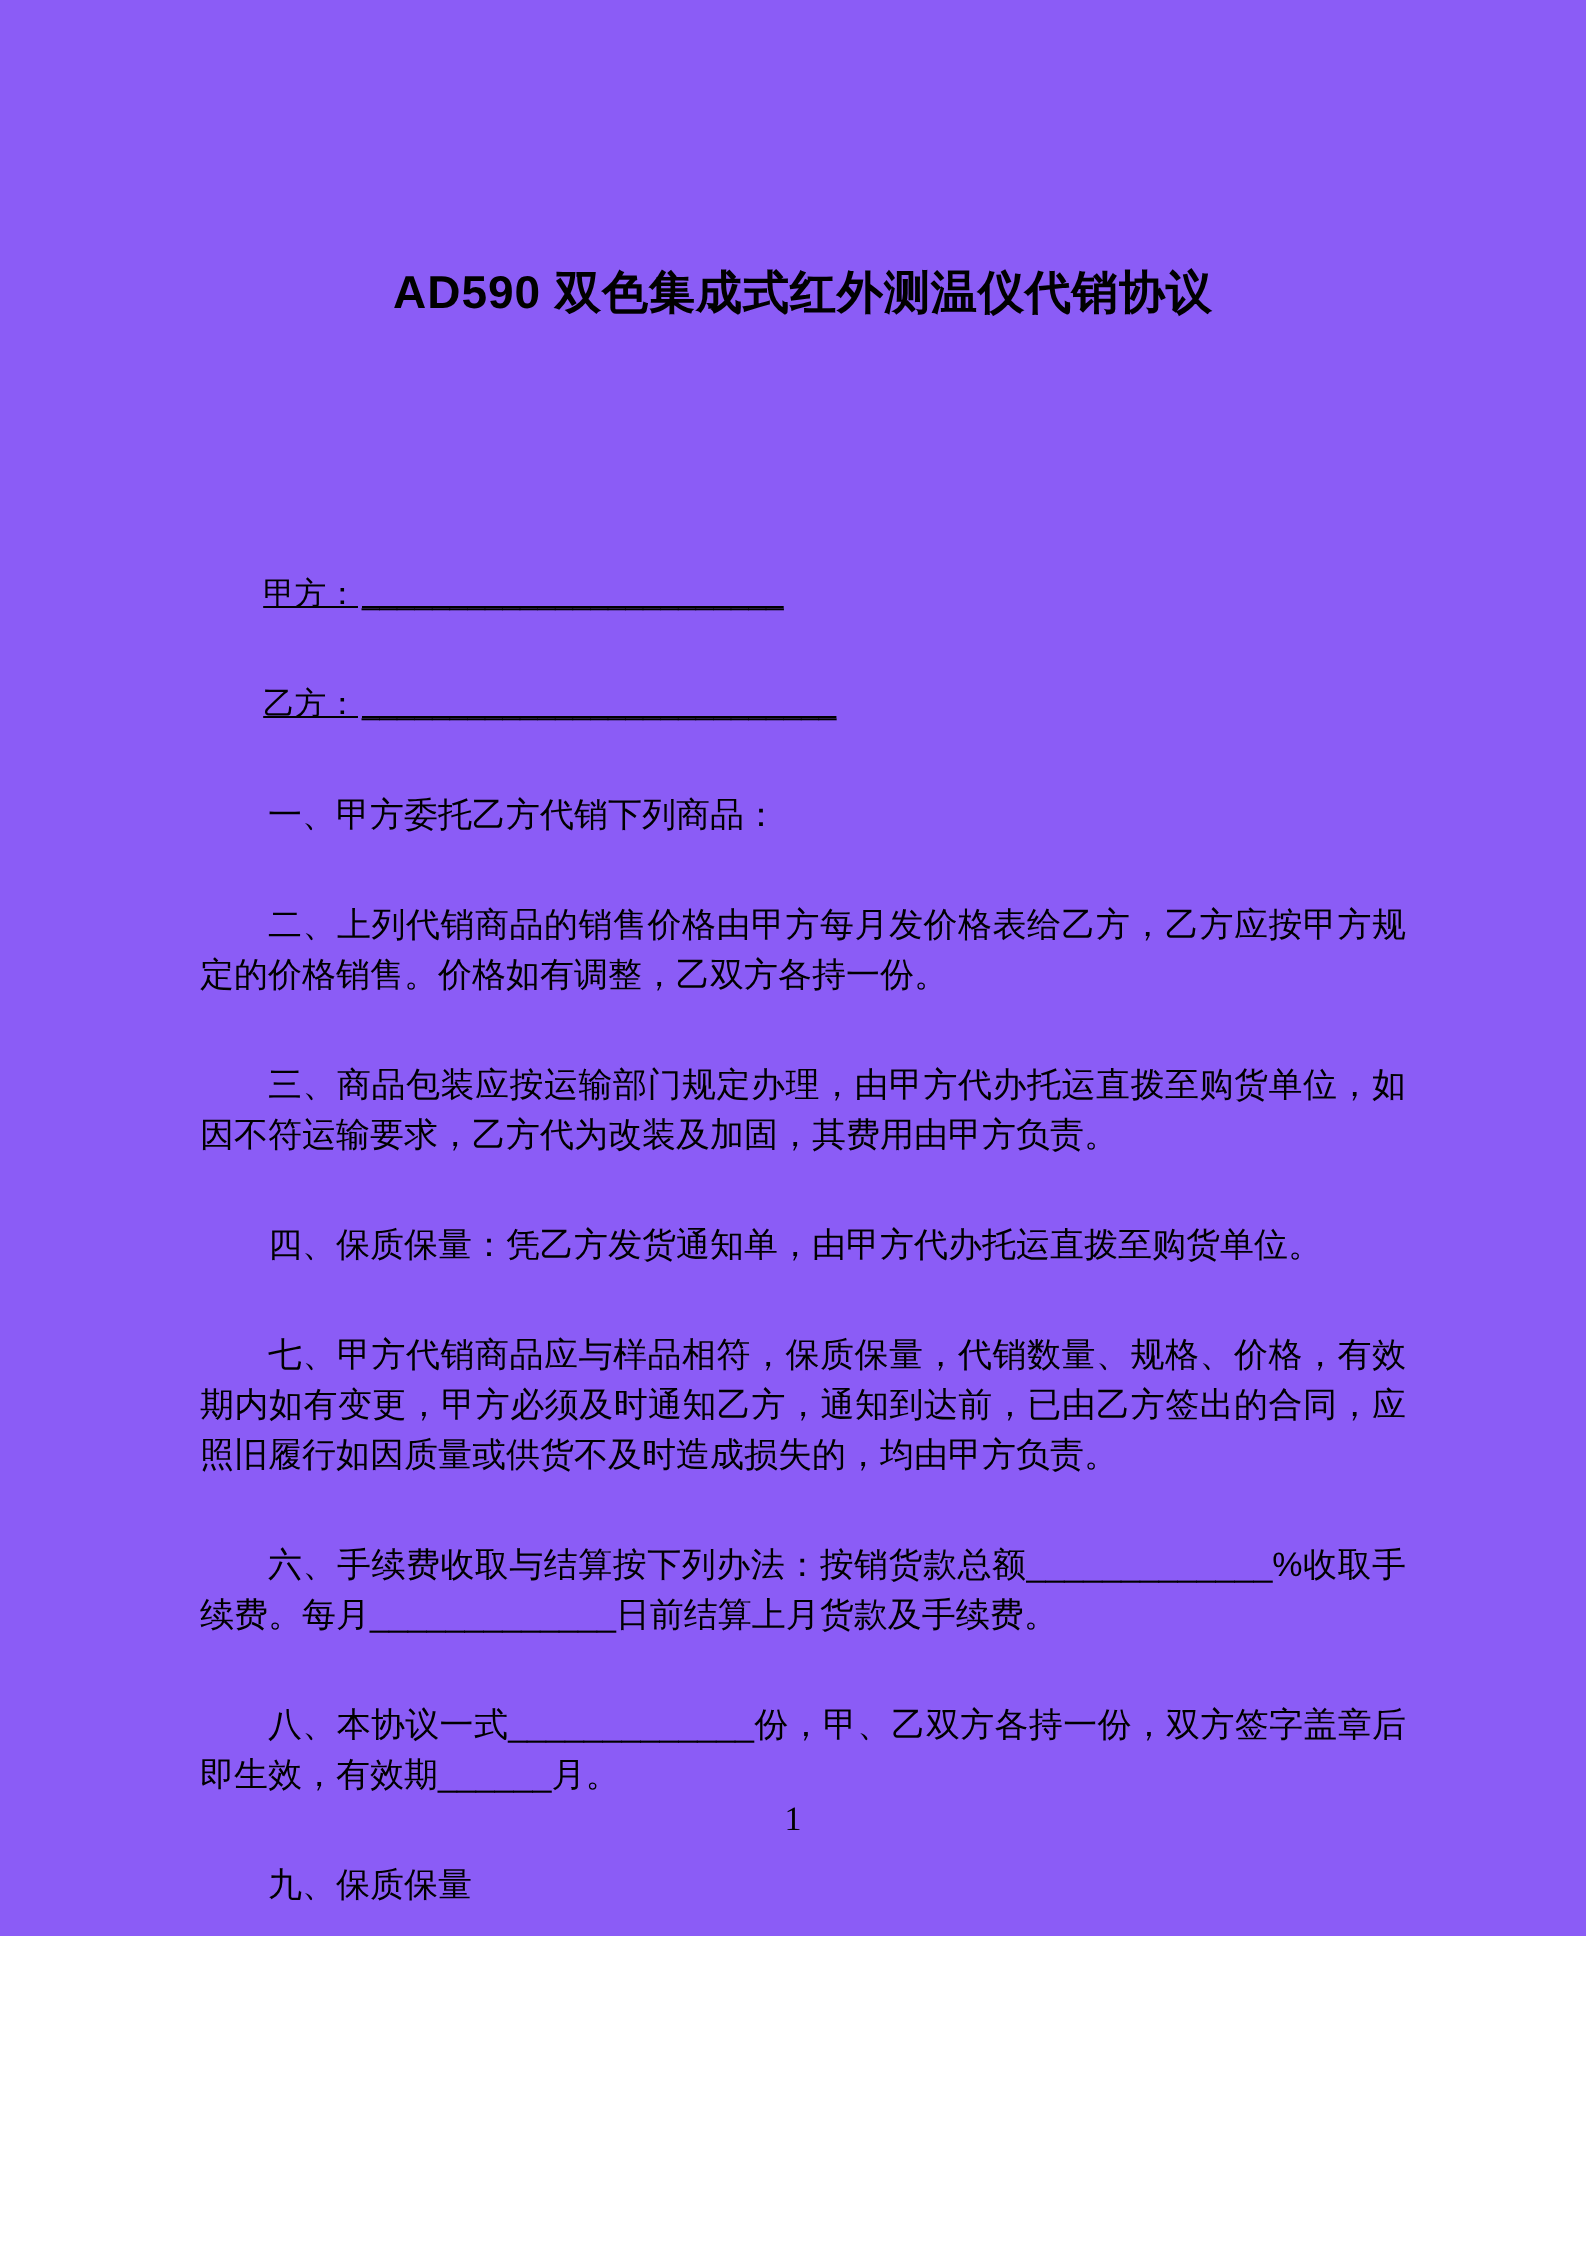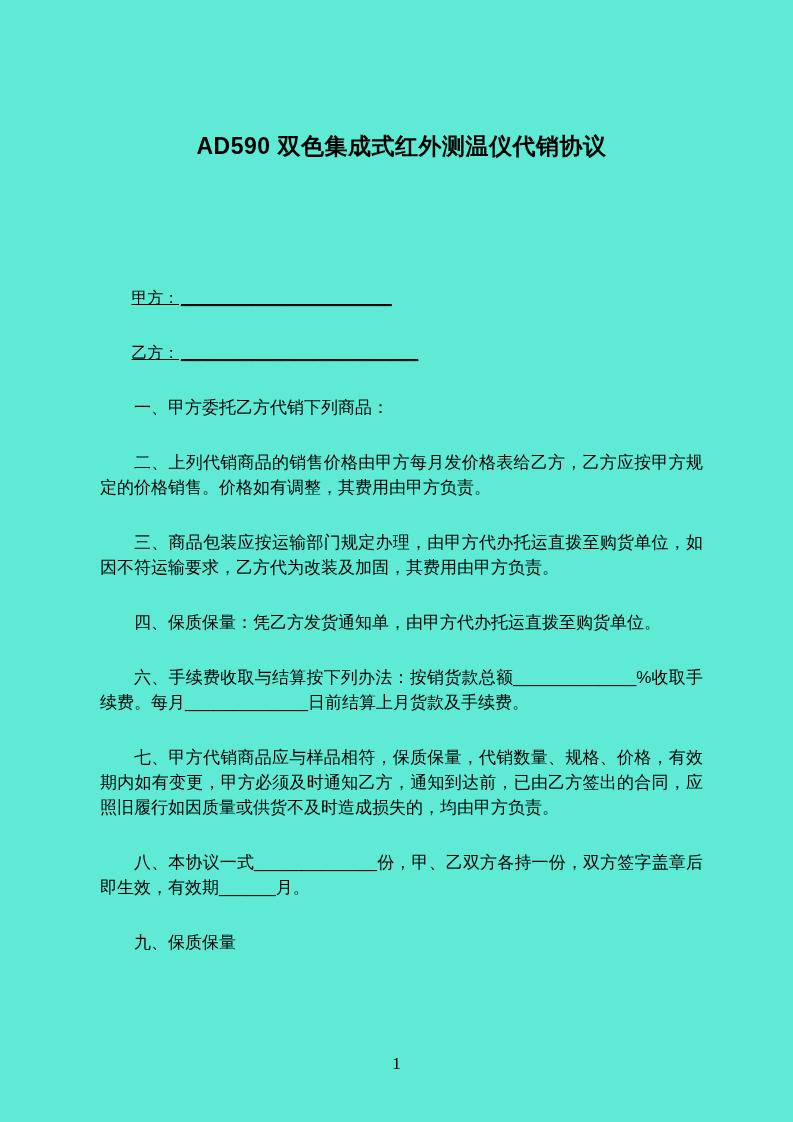--- a/index.html
+++ b/index.html
@@ -3,22 +3,22 @@
 <meta charset="utf-8">
 <style>
   html, body {
     margin: 0;
     padding: 0;
     background: #ffffff;
   }
   .page {
     position: relative;
     width: 793px;
-    height: 1122px;
-    background: #5eead4;
+    height: 968px;
+    background: #8b5cf6;
     color: #000000;
     font-family: "Liberation Sans", "DejaVu Sans", sans-serif;
     overflow: hidden;
   }
   .content {
     position: absolute;
     left: 100px;
     right: 90px;
     top: 0;
   }
@@ -74,24 +74,24 @@
 
     <p class="party-row first">
       <span>甲方：</span><span class="party-blank">________________________</span>
     </p>
 
     <p class="party-row">
       <span>乙方：</span><span class="party-blank">___________________________</span>
     </p>
 
     <p class="clause">一、甲方委托乙方代销下列商品：</p>
-    <p class="clause">二、上列代销商品的销售价格由甲方每月发价格表给乙方，乙方应按甲方规定的价格销售。价格如有调整，其费用由甲方负责。</p>
+    <p class="clause">二、上列代销商品的销售价格由甲方每月发价格表给乙方，乙方应按甲方规定的价格销售。价格如有调整，乙双方各持一份。</p>
     <p class="clause">三、商品包装应按运输部门规定办理，由甲方代办托运直拨至购货单位，如因不符运输要求，乙方代为改装及加固，其费用由甲方负责。</p>
     <p class="clause">四、保质保量：凭乙方发货通知单，由甲方代办托运直拨至购货单位。</p>
+    <p class="clause">七、甲方代销商品应与样品相符，保质保量，代销数量、规格、价格，有效期内如有变更，甲方必须及时通知乙方，通知到达前，已由乙方签出的合同，应照旧履行如因质量或供货不及时造成损失的，均由甲方负责。</p>
     <p class="clause">六、手续费收取与结算按下列办法：按销货款总额_____________%收取手续费。每月_____________日前结算上月货款及手续费。</p>
-    <p class="clause">七、甲方代销商品应与样品相符，保质保量，代销数量、规格、价格，有效期内如有变更，甲方必须及时通知乙方，通知到达前，已由乙方签出的合同，应照旧履行如因质量或供货不及时造成损失的，均由甲方负责。</p>
     <p class="clause">八、本协议一式_____________份，甲、乙双方各持一份，双方签字盖章后即生效，有效期______月。</p>
     <p class="clause">九、保质保量</p>
 
   </div>
 
   <div class="page-number">1</div>
 </div>
 
 </body></html>

